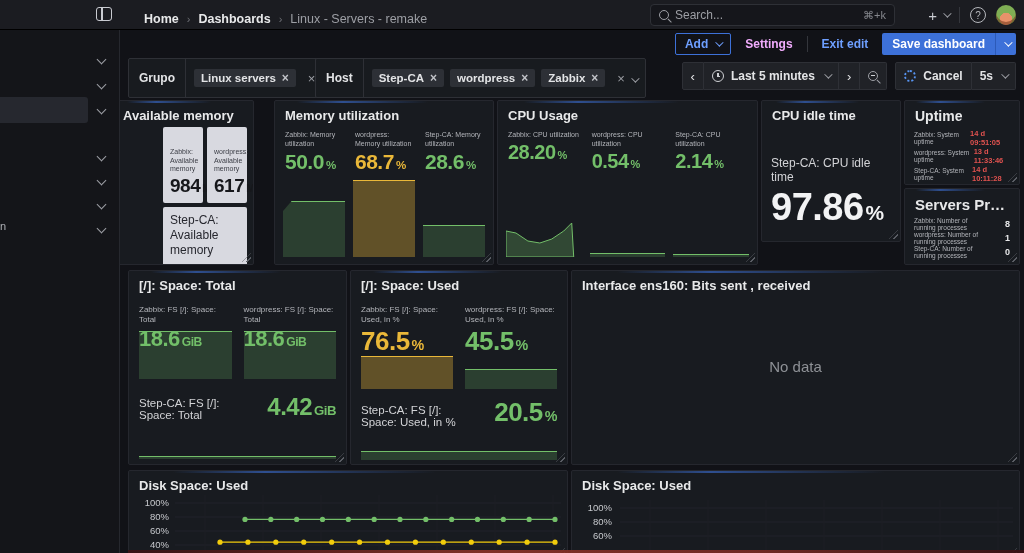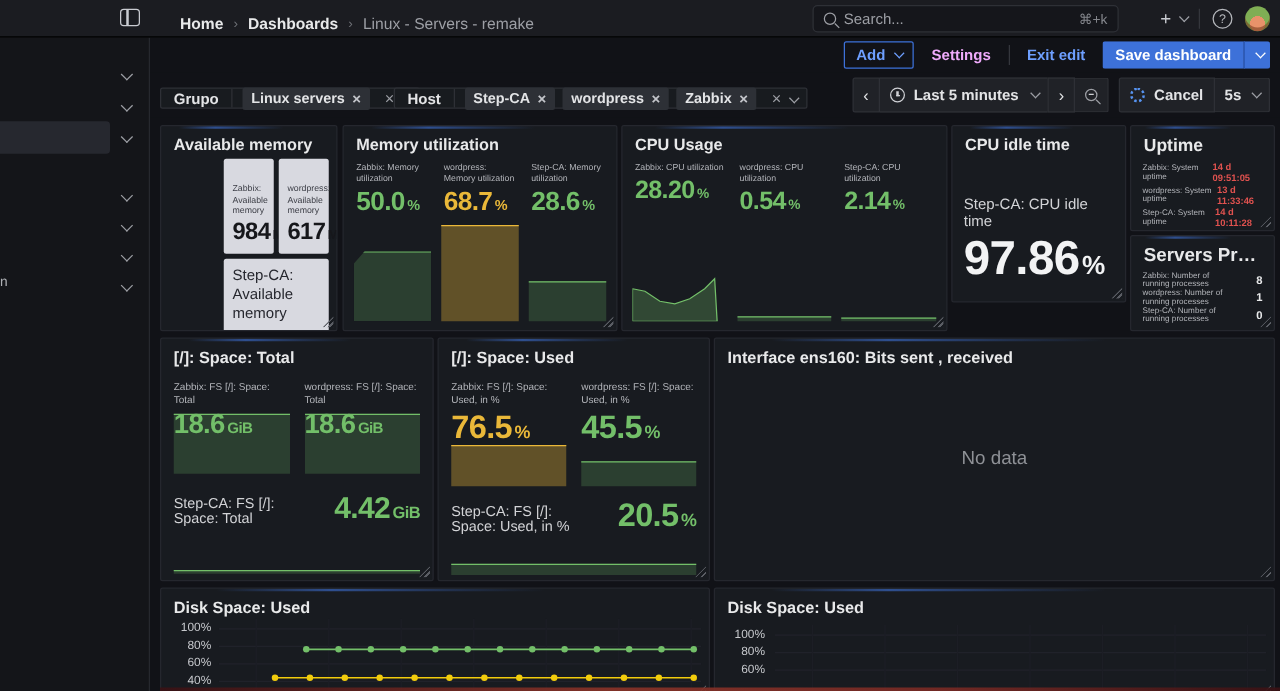--- a/index.html
+++ b/index.html
@@ -52,21 +52,21 @@
     border:1px solid #3d71d9; border-radius:2px; color:#6e9fff; font-size:12px; font-weight:700; cursor:pointer;}
   .btn-text { color:#f0abfc; font-size:12px; font-weight:700; cursor:pointer; padding:0 4px;}
   .tb-divider { width:1px; height:16px; background:#34363c;}
   .btn-link { color:#6e9fff; font-size:12px; font-weight:700; cursor:pointer; padding:0 4px;}
   .btn-save { display:flex; align-items:stretch; height:22px; border-radius:2px; overflow:hidden; cursor:pointer;}
   .btn-save .main { background:#3d71d9; color:#fff; font-size:12px; font-weight:700;
     display:flex; align-items:center; padding:0 10px;}
   .btn-save .dd { background:#3d71d9; border-left:1px solid #2c5ab8; display:flex; align-items:center; padding:0 6px; color:#fff;}
   
   .filterrow { position:absolute; left:120px; top:58px; width:904px; height:36px; background:#111217;}
-  .var-group { position:absolute; top:12px; height:17px; display:flex; align-items:center;
+  .var-group { position:absolute; top:0; height:40px; display:flex; align-items:center;
     border:1px solid #2e3036; border-radius:2px; background:#181b1f;}
   .var-label { padding:0 10px; font-size:12px; font-weight:700; color:#e3e4e6;
     border-right:1px solid #2e3036; height:100%; display:flex; align-items:center;}
   .chips { display:flex; align-items:center; gap:6px; padding:0 8px; height:100%;}
   .chip { background:#2d3036; border-radius:2px; padding:2px 7px; font-size:11.5px; font-weight:700;
     color:#e3e4e6; display:flex; align-items:center; gap:6px; cursor:pointer;}
   .chip .x { color:#c2c4c9; font-size:12px; cursor:pointer;}
   .var-clear { color:#9d9fa5; font-size:13px; padding:0 4px; cursor:pointer;}
   .var-caret { color:#9d9fa5; padding-right:8px; cursor:pointer;}
   .timebar { position:absolute; right:8px; top:4px; height:28px; display:flex; align-items:center; gap:0;}
@@ -224,21 +224,21 @@
         <span class="spinner"></span>
         <span style="font-weight:700; font-size:12px">Cancel</span>
       </span>
       <span class="tbtn round-r" style="border-left:none; font-weight:700; font-size:12px; gap:6px">
         <span>5s</span>
         <span class="caret" style="color:#9d9fa5"></span>
       </span>
     </div>
   </div>
 
-  <div class="panel" style="left:128px; top:100px; width:142px; height:165px">
+  <div class="panel" style="left:112px; top:100px; width:142px; height:165px">
     <div class="ptitle">Available memory</div>
     <div class="tiles">
       <div class="tile half">
         <div class="statlabel">Zabbix: Available memory</div>
         <div class="statval" style="font-size:19px"><span>984</span><span class="unit">MiB</span></div>
       </div>
       <div class="tile half">
         <div class="statlabel">wordpress: Available memory</div>
         <div class="statval" style="font-size:19px"><span>617</span><span class="unit">MiB</span></div>
       </div>

